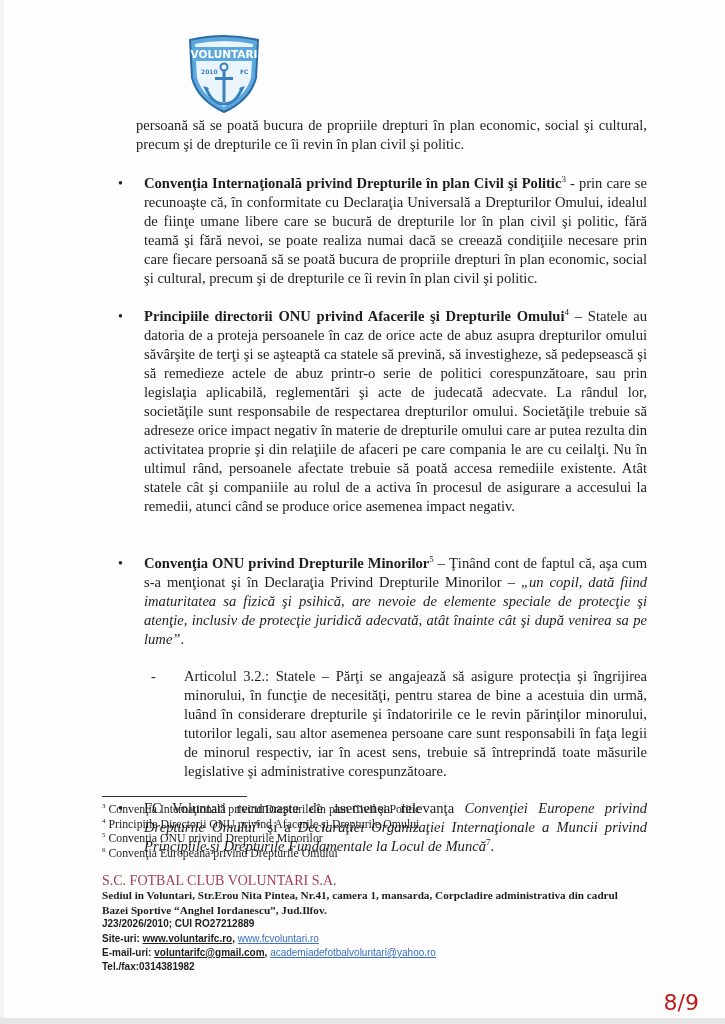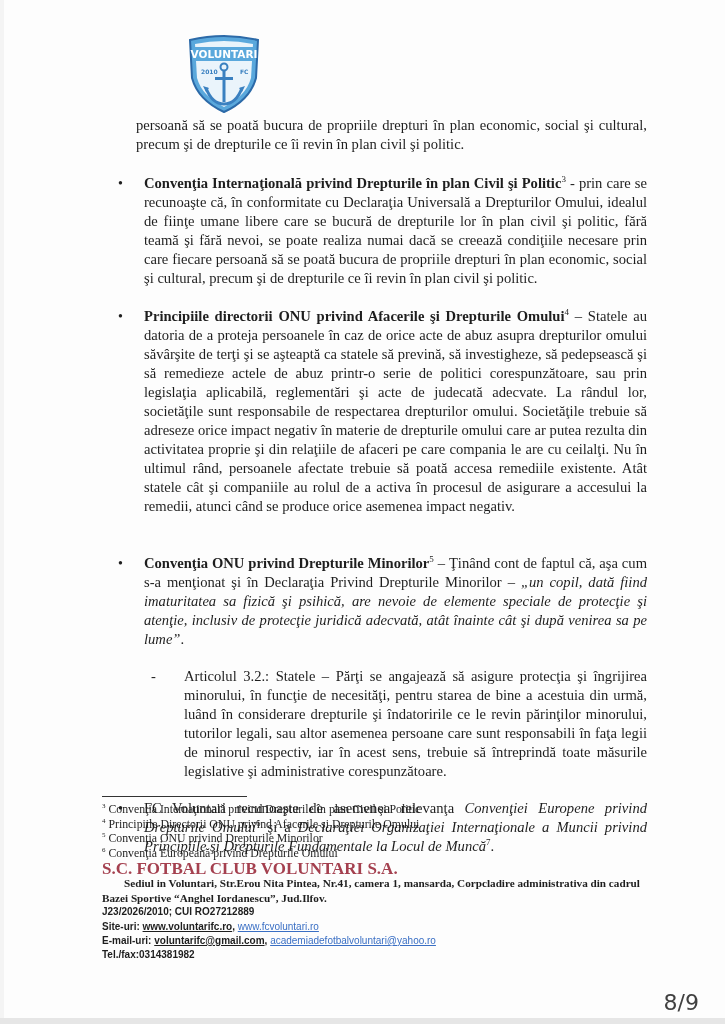--- a/index.html
+++ b/index.html
@@ -43,29 +43,29 @@
     position: absolute; left: 98px; top: 796px; width: 145px; height: 1px; background: #333;
   }
   .footnotes {
     position: absolute; left: 98px; top: 802px; font-size: 11.8px; line-height: 14.6px;
   }
   .footnotes sup { font-size: 7px; }
   .company {
     position: absolute; left: 98px; top: 862px; width: 560px;
     font-size: 11.2px; line-height: 14.4px;
   }
-  .company-name { color: #a4404f; font-weight: bold; font-family: "Liberation Serif", serif; font-size: 17px; }
+  .company-name { color: #a4404f; font-weight: normal; font-family: "Liberation Serif", serif; font-size: 14px; margin-top: 12px; }
   .addr { font-weight: bold; font-family: "Liberation Serif", serif; }
-  .addr-row { display: flex; justify-content: center; }
+  .addr-row { display: flex; justify-content: flex-start; }
   .sans { font-family: "Liberation Sans", sans-serif; font-weight: bold; font-size: 10px; line-height: 14.3px; }
   .ul { text-decoration: underline; color: #1e1e1e; }
   .link-blue { color: #3a6fc4; text-decoration: underline; font-weight: normal; }
   .page-num {
     position: absolute; right: 30px; top: 990px; font-family: "DejaVu Sans", sans-serif;
-    font-size: 22px; color: #404040;
+    font-size: 22px; color: #b91c1c;
   }
   .bottom-bar { position: absolute; left: 0; top: 1018px; width: 725px; height: 6px; background: #e6e6e6; }
 </style>
 </head>
 <body>
 
 <div class="page">
 
   <svg class="logo" viewBox="0 0 80 80">
     <path d="M6 6 Q40 -2 74 6 L72 44 Q66 66 40 78 Q14 66 8 44 Z" fill="#5aa8dc" stroke="#2c6aa8" stroke-width="2"></path>

